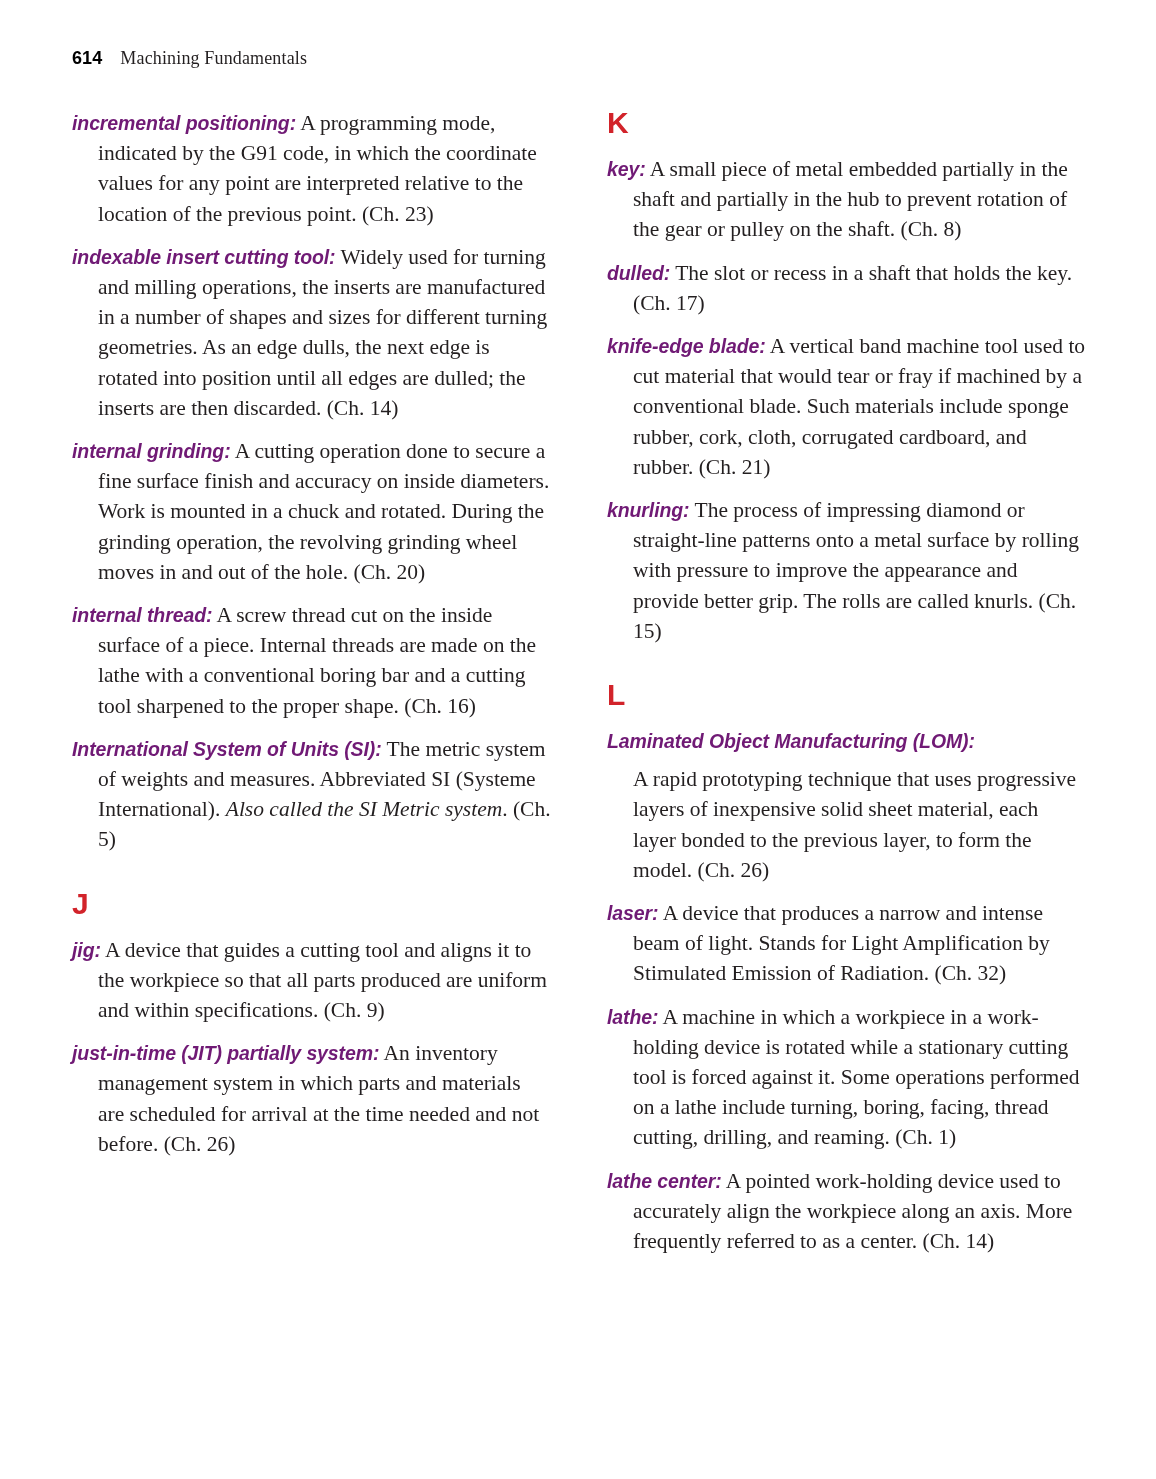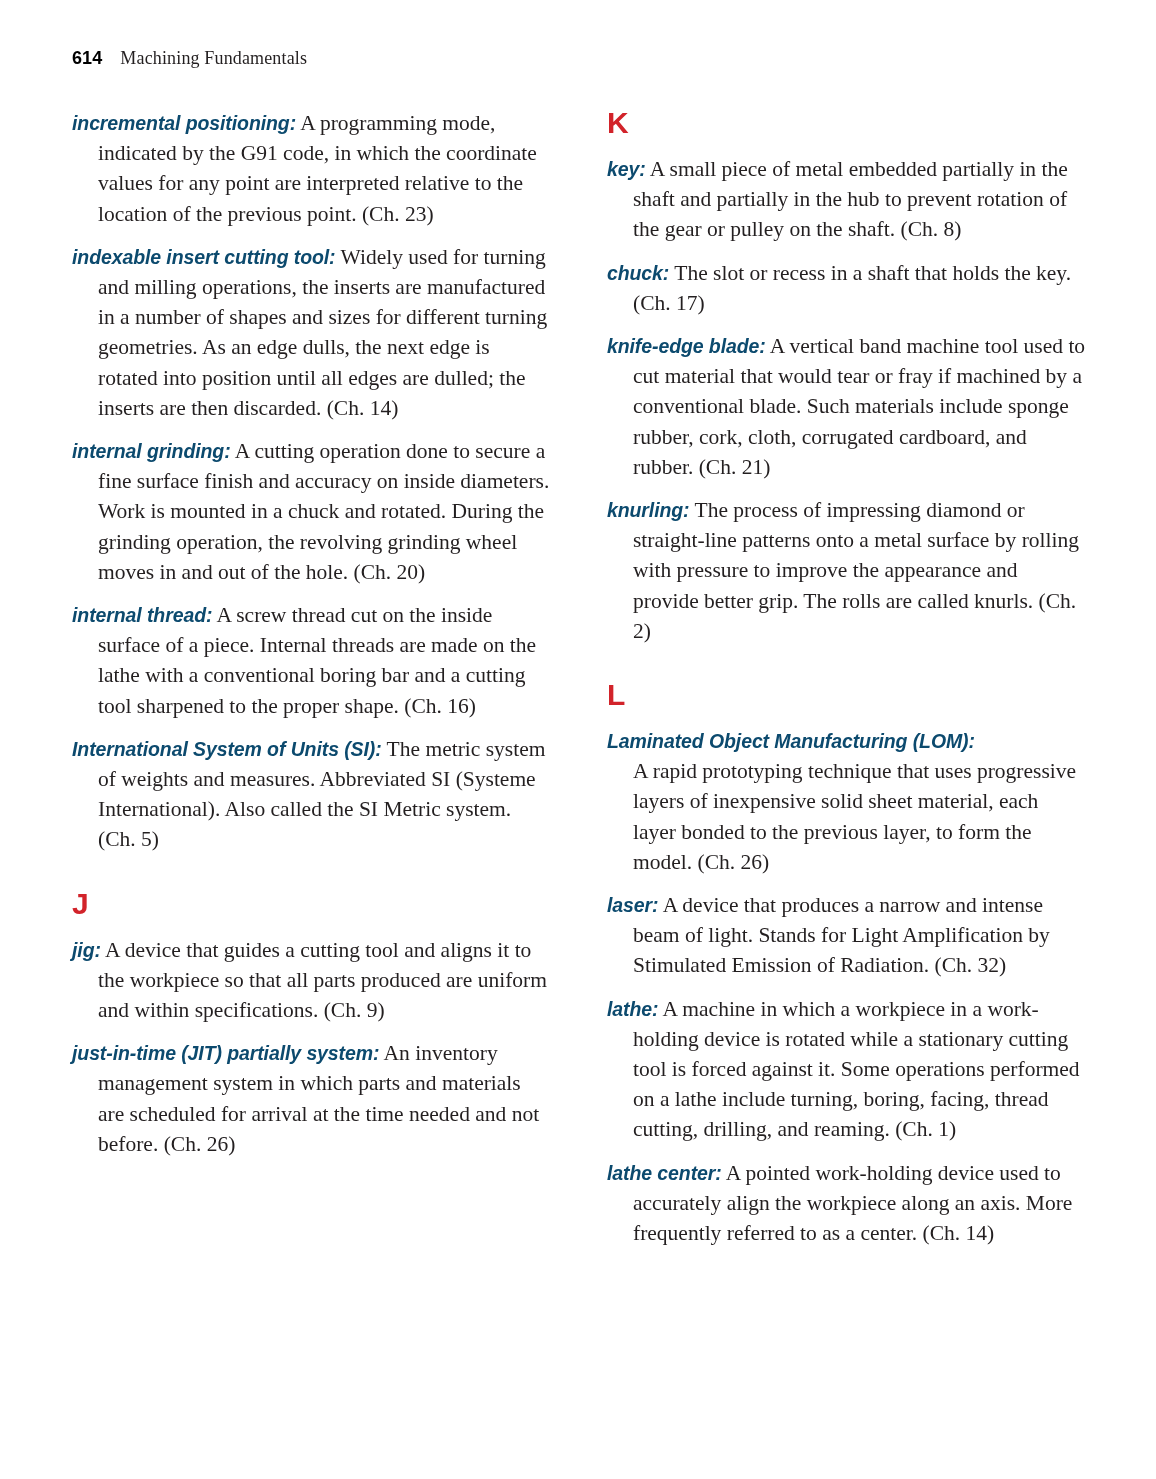--- a/index.html
+++ b/index.html
@@ -81,37 +81,39 @@
     hyphens: none;
   }
   .entry:last-child {
     margin-bottom: 0;
   }
   .entry .term {
     font-family: "Liberation Sans", sans-serif;
     font-weight: bold;
     font-style: italic;
     font-size: 19.5px;
-    color: #0c4a6e;
+    color: #701a75;
     letter-spacing: -0.1px;
   }
   .entry .def {
     font-family: "Liberation Serif", serif;
   }
   .entry .def-italic {
+    font-style: italic;
   }
   
   .entry.block-term .term {
     display: block;
     text-indent: -26px;
     margin-left: 0;
   }
   .entry.block-term .def {
     display: block;
     text-indent: 0;
+    margin-top: 8px;
   }
 </style>
 </head>
 <body>
 
 <div class="page">
 
   <div class="running-head">
     <span class="folio">614</span>
     <span class="book-title">Machining Fundamentals</span>
@@ -132,23 +134,23 @@
       <div>
           <p class="entry"><span class="term">jig:</span><span class="def"> A device that guides a cutting tool and aligns it to the workpiece so that all parts produced are uniform and within specifications. (Ch. 9)</span></p>
           <p class="entry"><span class="term">just-in-time (JIT) partially system:</span><span class="def"> An inventory management system in which parts and materials are scheduled for arrival at the time needed and not before. (Ch. 26)</span></p>
         </div>
     </div>
 
     <div class="column">
       <div class="section-letter first">K</div>
       <div>
           <p class="entry"><span class="term">key:</span><span class="def"> A small piece of metal embedded partially in the shaft and partially in the hub to prevent rotation of the gear or pulley on the shaft. (Ch. 8)</span></p>
-          <p class="entry"><span class="term">chuck:</span><span class="def"> The slot or recess in a shaft that holds the key. (Ch. 17)</span></p>
+          <p class="entry"><span class="term">dulled:</span><span class="def"> The slot or recess in a shaft that holds the key. (Ch. 17)</span></p>
           <p class="entry"><span class="term">knife-edge blade:</span><span class="def"> A vertical band machine tool used to cut material that would tear or fray if machined by a conventional blade. Such materials include sponge rubber, cork, cloth, corrugated cardboard, and rubber. (Ch. 21)</span></p>
-          <p class="entry"><span class="term">knurling:</span><span class="def"> The process of impressing diamond or straight-line patterns onto a metal surface by rolling with pressure to improve the appearance and provide better grip. The rolls are called knurls. (Ch. 2)</span></p>
+          <p class="entry"><span class="term">knurling:</span><span class="def"> The process of impressing diamond or straight-line patterns onto a metal surface by rolling with pressure to improve the appearance and provide better grip. The rolls are called knurls. (Ch. 15)</span></p>
         </div>
 
       <div class="section-letter">L</div>
       <div>
           <p class="entry block-term">
             <span class="term">Laminated Object Manufacturing (LOM):</span>
             <span class="def">A rapid prototyping technique that uses progressive layers of inexpensive solid sheet material, each layer bonded to the previous layer, to form the model. (Ch. 26)</span>
           </p>
           <p class="entry"><span class="term">laser:</span><span class="def"> A device that produces a narrow and intense beam of light. Stands for Light Amplification by Stimulated Emission of Radiation. (Ch. 32)</span></p>
           <p class="entry"><span class="term">lathe:</span><span class="def"> A machine in which a workpiece in a work-holding device is rotated while a stationary cutting tool is forced against it. Some operations performed on a lathe include turning, boring, facing, thread cutting, drilling, and reaming. (Ch. 1)</span></p>

